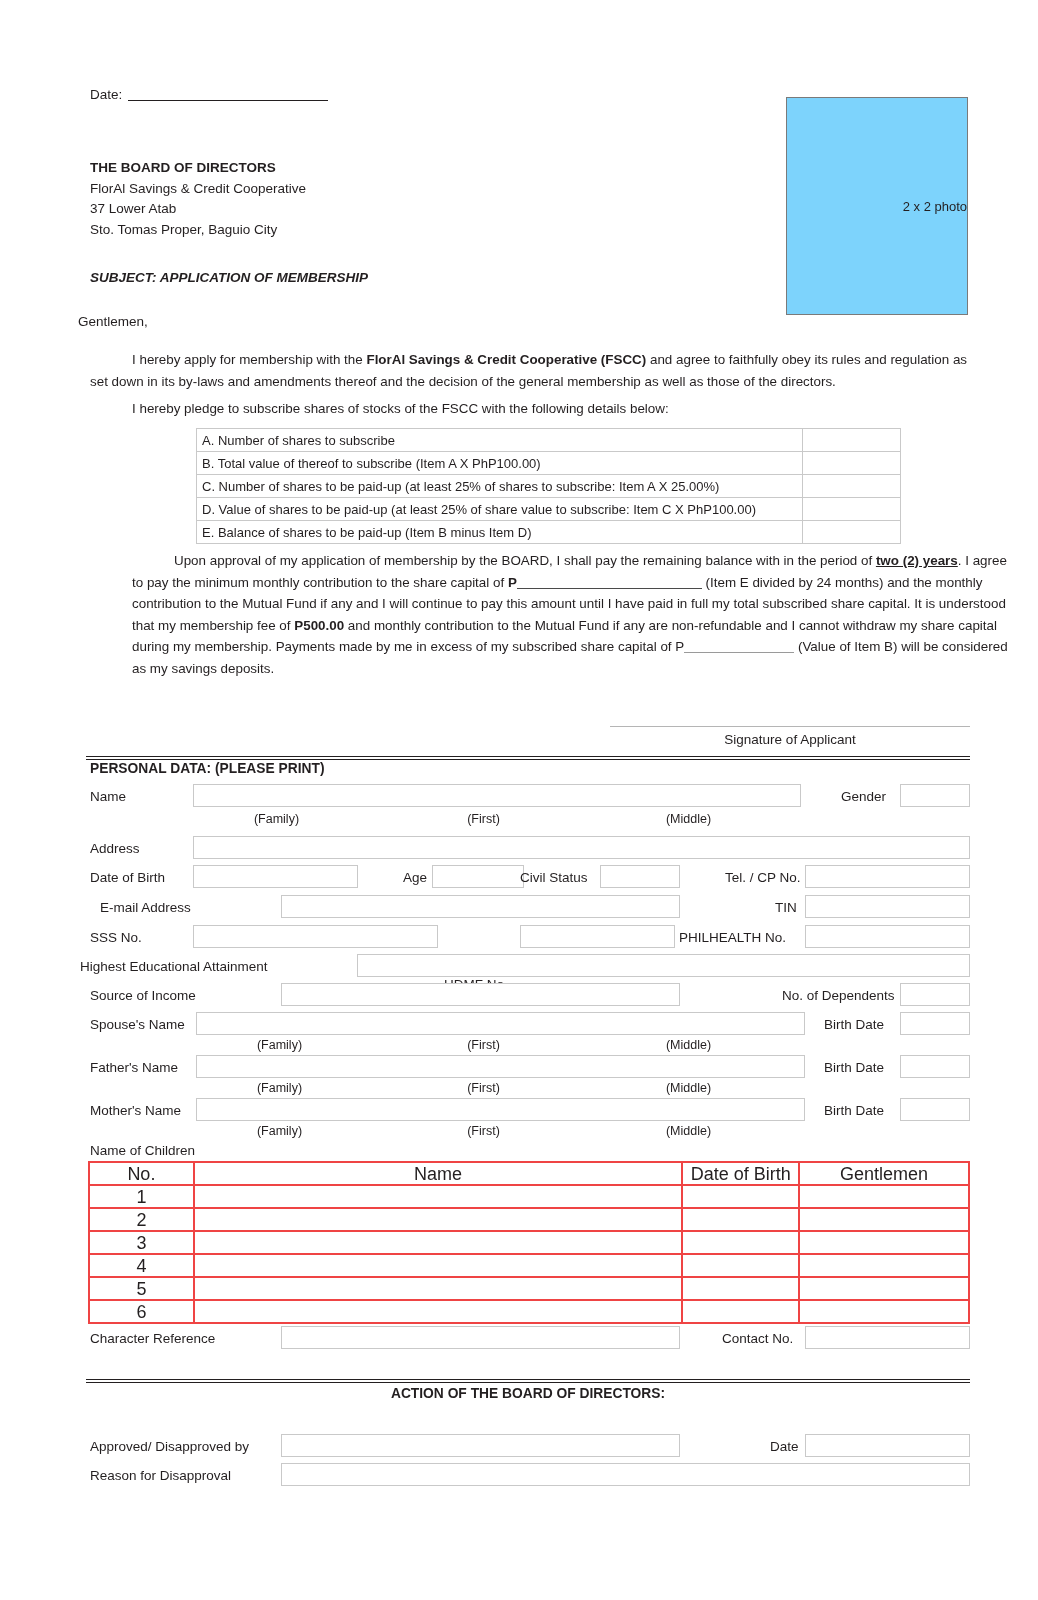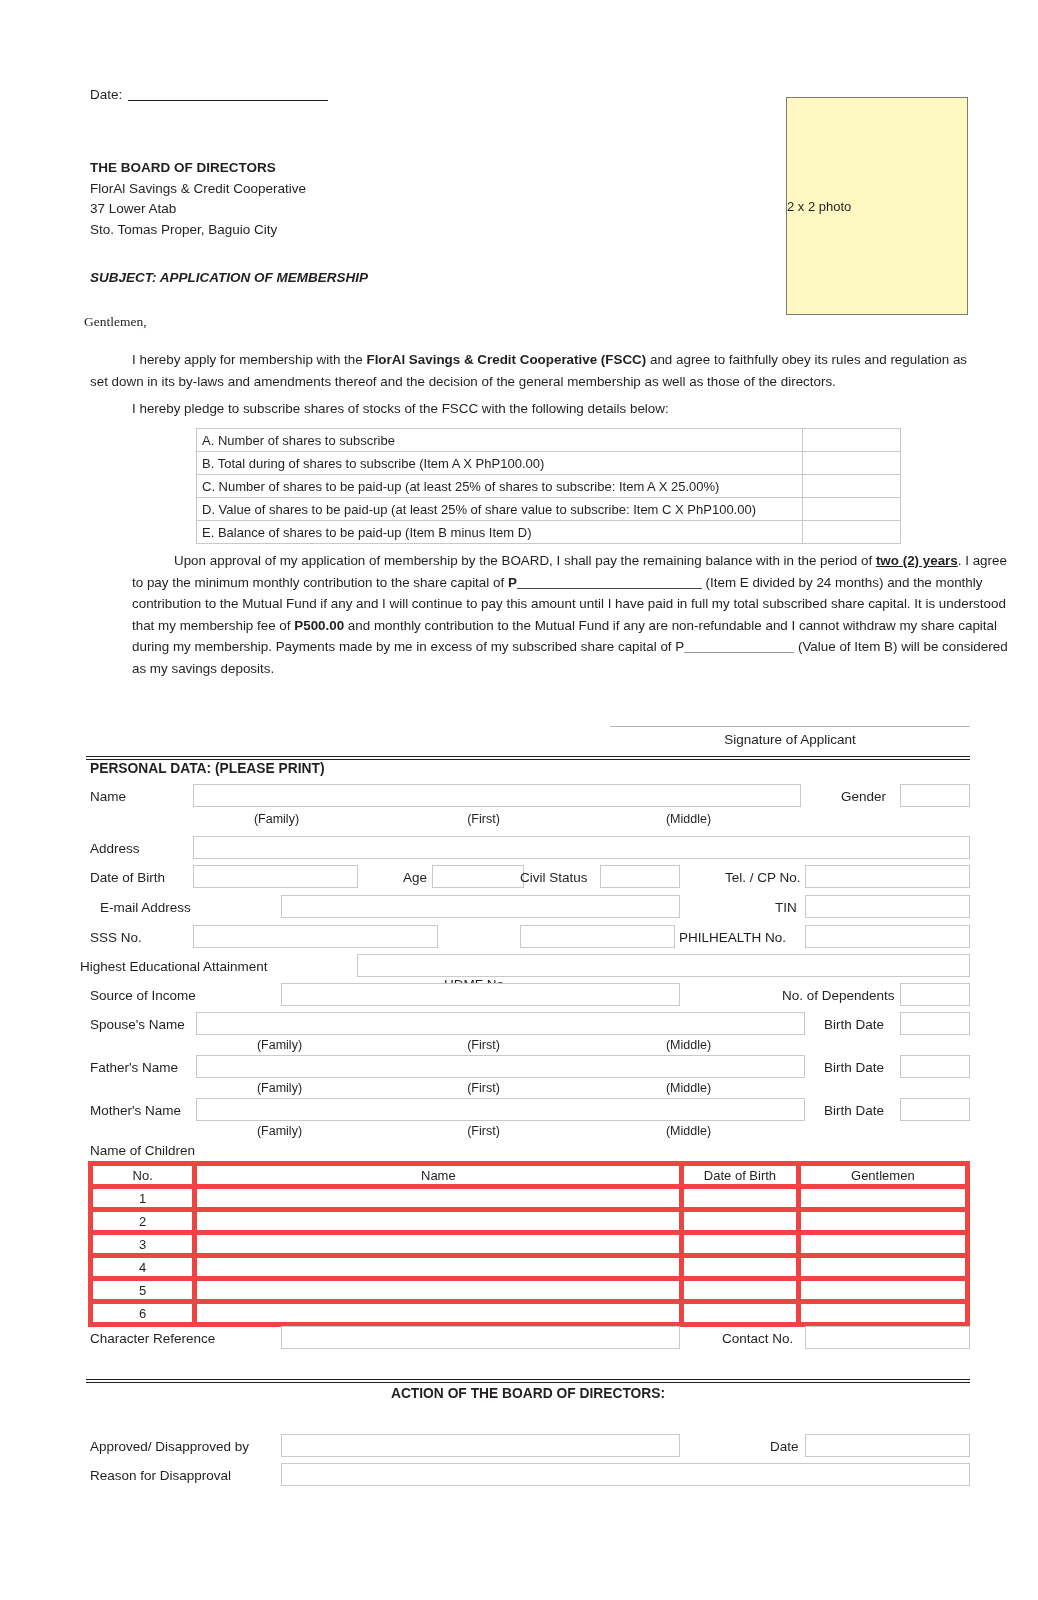--- a/index.html
+++ b/index.html
@@ -19,31 +19,31 @@
   .lbl { font-size:13.5px; color:#231f20; line-height:1; white-space:nowrap; }
   .box { border:1px solid #c9c9c9; background:#fff; height:23px; }
 
   
   #date-line { left:90px; top:88px; }
   #date-line .u { display:inline-block; width:200px; border-bottom:1px solid #231f20;
                   margin-left:6px; height:13px; vertical-align:-2px; }
 
   #photo-box {
     left:786px; top:97px; width:182px; height:218px;
-    border:1px solid #7a7a7a; background:#fef9c3;
-    display:flex; align-items:center; justify-content:flex-start;
+    border:1px solid #7a7a7a; background:#7dd3fc;
+    display:flex; align-items:center; justify-content:flex-end;
     font-size:13px; color:#231f20;
   }
 
   #addr-block { left:90px; top:158px; line-height:20.5px; }
   #addr-block .bold { font-weight:bold; font-size:13.5px; }
   #addr-block div { font-size:13.5px; }
 
   #subject { left:90px; top:270px; font-weight:bold; font-style:italic; font-size:13.5px; }
-  #gentlemen { left:84px; top:314px; font-size:13.5px;font-family:Liberation Serif, serif; }
+  #gentlemen { left:78px; top:314px; font-size:13.5px; }
 
   
   .para {
     position:absolute; left:90px; width:880px;
     font-size:13.4px; line-height:21.5px; text-align:left;
   }
   .para b { font-weight:bold; }
   .para .uline { text-decoration:underline; font-weight:bold; }
   .para .blank-lg { display:inline-block; width:185px; border-bottom:1px solid #4a4a4a;
                     height:12px; vertical-align:-2px; }
@@ -83,22 +83,22 @@
   #personal-title { left:90px; top:761px; font-weight:bold; font-size:13.8px; }
   #action-title   { left:86px; top:1386px; width:884px; text-align:center;
                     font-weight:bold; font-size:13.8px; }
 
   
   #children-label { left:90px; top:1144px; font-size:13.5px; }
   #children-table {
     position:absolute; left:88px; top:1161px; width:882px; border-collapse:collapse;
   }
   #children-table th, #children-table td {
-    border:5px solid #ef4444; height:23px; font-weight:normal;
-    font-size:13px; color:#231f20; line-height:1;
+    border:2px solid #ef4444; height:23px; font-weight:normal;
+    font-size:18px; color:#231f20; line-height:1;
   }
   #children-table th { text-align:center; }
   #children-table td.no { text-align:center; }
   #children-table col.c-no   { width:105px; }
   #children-table col.c-name { width:490px; }
   #children-table col.c-dob  { width:117px; }
   #children-table col.c-edu  { width:170px; }
 
   
   .sub { position:absolute; font-size:12.5px; color:#231f20; }
@@ -132,21 +132,21 @@
 
   <div class="para" id="p2">I hereby pledge to subscribe shares of stocks of the FSCC with the following details below:</div>
 
   <table id="shares-table">
     <tbody>
       <tr>
         <td>A. Number of shares to subscribe</td>
         <td class="val"></td>
       </tr>
       <tr>
-        <td>B. Total during of shares to subscribe (Item A X PhP100.00)</td>
+        <td>B. Total value of thereof to subscribe (Item A X PhP100.00)</td>
         <td class="val"></td>
       </tr>
       <tr>
         <td>C. Number of shares to be paid-up (at least 25% of shares to subscribe: Item A X 25.00%)</td>
         <td class="val"></td>
       </tr>
       <tr>
         <td>D. Value of shares to be paid-up (at least 25% of share value to subscribe: Item C X PhP100.00)</td>
         <td class="val"></td>
       </tr>

